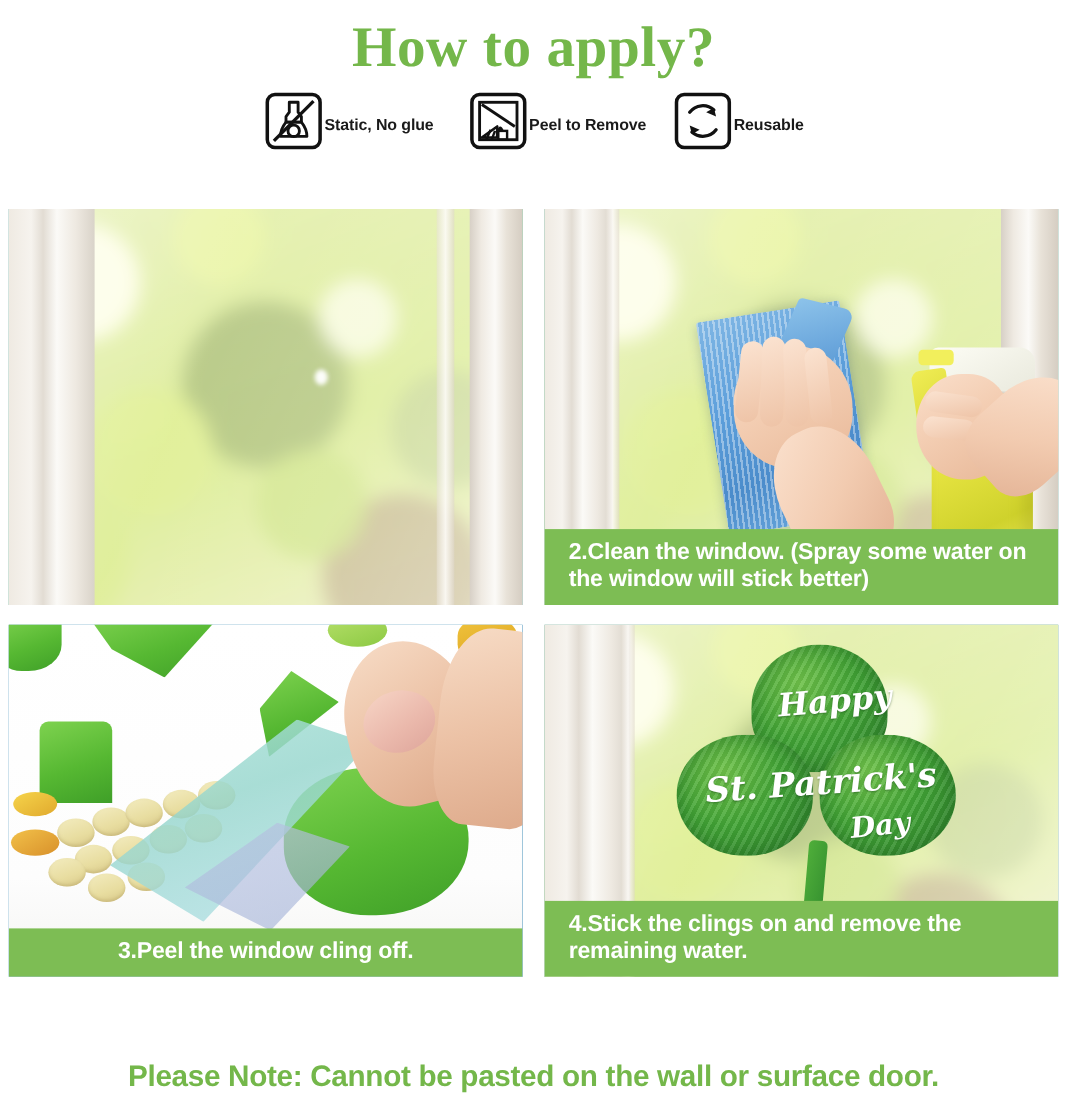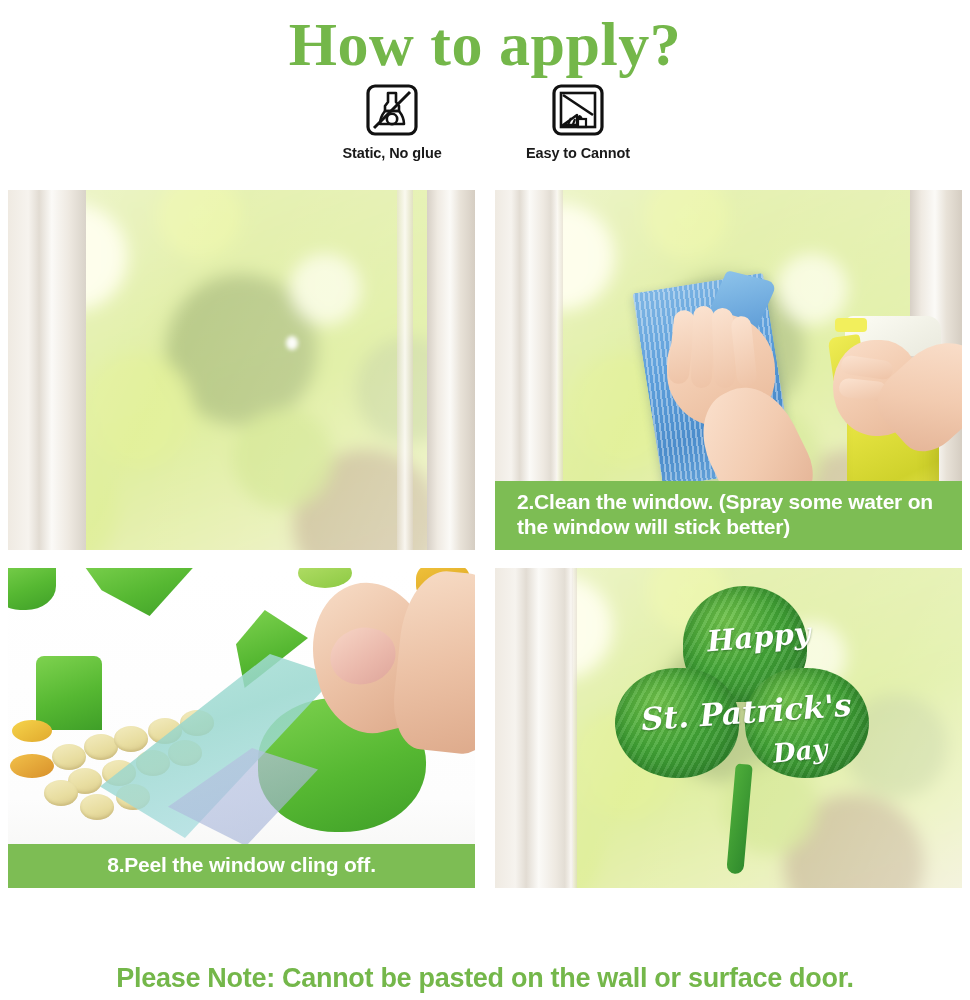--- a/index.html
+++ b/index.html
@@ -13,40 +13,39 @@
     font-family: "Liberation Sans", sans-serif;
     overflow: hidden;
     position: relative;
   }
 
   
   .title {
     text-align: center;
     font-family: "Liberation Serif", serif;
     font-weight: bold;
-    font-size: 62px;
+    font-size: 52px;
     color: #74b74a;
     letter-spacing: 0.5px;
     padding-top: 8px;
     height: 72px;
     line-height: 72px;
   }
 
   
   .features {
     display: flex;
     justify-content: center;
     align-items: flex-start;
     gap: 66px;
     height: 100px;
     margin-top: 2px;
   }
   .feature {
     display: flex;
-    flex-direction: column;
     align-items: center;
     width: 120px;
   }
   .feature-icon {
     width: 56px;
     height: 56px;
   }
   .feature-label {
     margin-top: 7px;
     font-size: 14.5px;
@@ -311,23 +310,35 @@
         <rect x="4" y="4" width="48" height="48" rx="7" ry="7" fill="none" stroke="#111" stroke-width="3.2"></rect>
         <rect x="11" y="11" width="34" height="34" fill="none" stroke="#111" stroke-width="2.6"></rect>
         <line x1="13" y1="13" x2="43" y2="33" stroke="#111" stroke-width="2.6"></line>
         <path d="M13 43 l14 -10 l0 10 z" fill="none" stroke="#111" stroke-width="2.4" stroke-linejoin="round"></path>
         <line x1="17" y1="45" x2="21" y2="36" stroke="#111" stroke-width="2.2"></line>
         <line x1="22" y1="45" x2="25" y2="37" stroke="#111" stroke-width="2.2"></line>
         <path d="M28 37 q1.5 -6 4 0 z" fill="#111" stroke="#111" stroke-width="2"></path>
         <rect x="28" y="37" width="8" height="8" fill="none" stroke="#111" stroke-width="2.2"></rect>
       </svg>
     </span>
-    <span class="feature-label">Easy to Cannot</span>
-  </div>
-
+    <span class="feature-label">Peel to Remove</span>
+  </div>
+
+  <div class="feature">
+    <span class="feature-icon">
+      <svg viewBox="0 0 56 56" width="56" height="56">
+        <rect x="4" y="4" width="48" height="48" rx="7" ry="7" fill="none" stroke="#111" stroke-width="3.2"></rect>
+        <path d="M16 20 a15 15 0 0 1 22 -2" fill="none" stroke="#111" stroke-width="3" stroke-linecap="round"></path>
+        <path d="M40 24 l-2 -8 l-7 4 z" fill="#111"></path>
+        <path d="M40 36 a15 15 0 0 1 -22 2" fill="none" stroke="#111" stroke-width="3" stroke-linecap="round"></path>
+        <path d="M16 32 l2 8 l7 -4 z" fill="#111"></path>
+      </svg>
+    </span>
+    <span class="feature-label">Reusable</span>
+  </div>
 </div>
 
 <div class="grid">
 
   <div class="cell">
     <div class="photo">
       <div class="bg-foliage"></div>
       <div class="glass-sheen"></div>
       <div class="highlight-dot" style="left:278px; top:146px;"></div>
       <div class="frame-left wide"></div>
@@ -396,35 +407,36 @@
       <div class="shape" style="left:4px; top:152px; width:40px; height:22px; border-radius:50%; background:linear-gradient(150deg,#f6d44b,#e0a92d);"></div>
       <div class="shape" style="left:2px; top:186px; width:44px; height:24px; border-radius:50%; background:linear-gradient(150deg,#f2c14a,#d8902a);"></div>
 
       <div class="film" style="left:92px; top:86px; width:236px; height:184px; clip-path:polygon(72% 0,100% 12%,36% 100%,0 72%); border-radius:6px;"></div>
       <div class="film" style="left:160px; top:180px; width:150px; height:98px; clip-path:polygon(56% 0,100% 22%,52% 100%,0 60%); background:linear-gradient(160deg,rgba(186,196,226,0.7),rgba(160,176,214,0.62));"></div>
 
       <div class="thumb" style="left:306px; top:14px; width:118px; height:150px; transform:rotate(-14deg);"></div>
       <div class="nail" style="left:322px; top:60px; width:66px; height:56px; transform:rotate(-16deg);"></div>
       <div class="thumb" style="left:390px; top:4px; width:104px; height:180px; border-radius:40% 40% 30% 30%; transform:rotate(6deg);"></div>
     </div>
-    <div class="caption center">8.Peel the window cling off.</div>
+    <div class="caption center">3.Peel the window cling off.</div>
   </div>
 
   <div class="cell">
     <div class="photo">
       <div class="bg-foliage"></div>
       <div class="glass-sheen"></div>
       <div class="frame-left" style="width:78px;"></div>
       <div class="mullion" style="left:70px; width:12px;"></div>
 
       <div class="leaf" style="left:188px; top:18px; width:124px; height:116px; border-radius:50% 50% 44% 44%;"></div>
       <div class="leaf" style="left:120px; top:100px; width:124px; height:110px; border-radius:50% 46% 48% 50%;"></div>
       <div class="leaf" style="left:250px; top:100px; width:124px; height:110px; border-radius:46% 50% 50% 48%;"></div>
       <div class="stem" style="left:236px; top:196px; width:17px; height:110px; transform:rotate(5deg); border-radius:8px 8px 14px 14px;"></div>
 
       <span class="decal-text dt-happy" style="left:212px; top:52px; transform:rotate(-5deg);">Happy</span>
       <span class="decal-text dt-patrick" style="left:146px; top:126px; transform:rotate(-4deg);">St. Patrick's</span>
       <span class="decal-text dt-day" style="left:278px; top:168px; transform:rotate(-6deg);">Day</span>
     </div>
+    <div class="caption two-line">4.Stick the clings on and remove the remaining water.</div>
   </div>
 </div>
 
 <div class="note">Please Note: Cannot be pasted on the wall or surface door.</div>
 
 </body></html>

